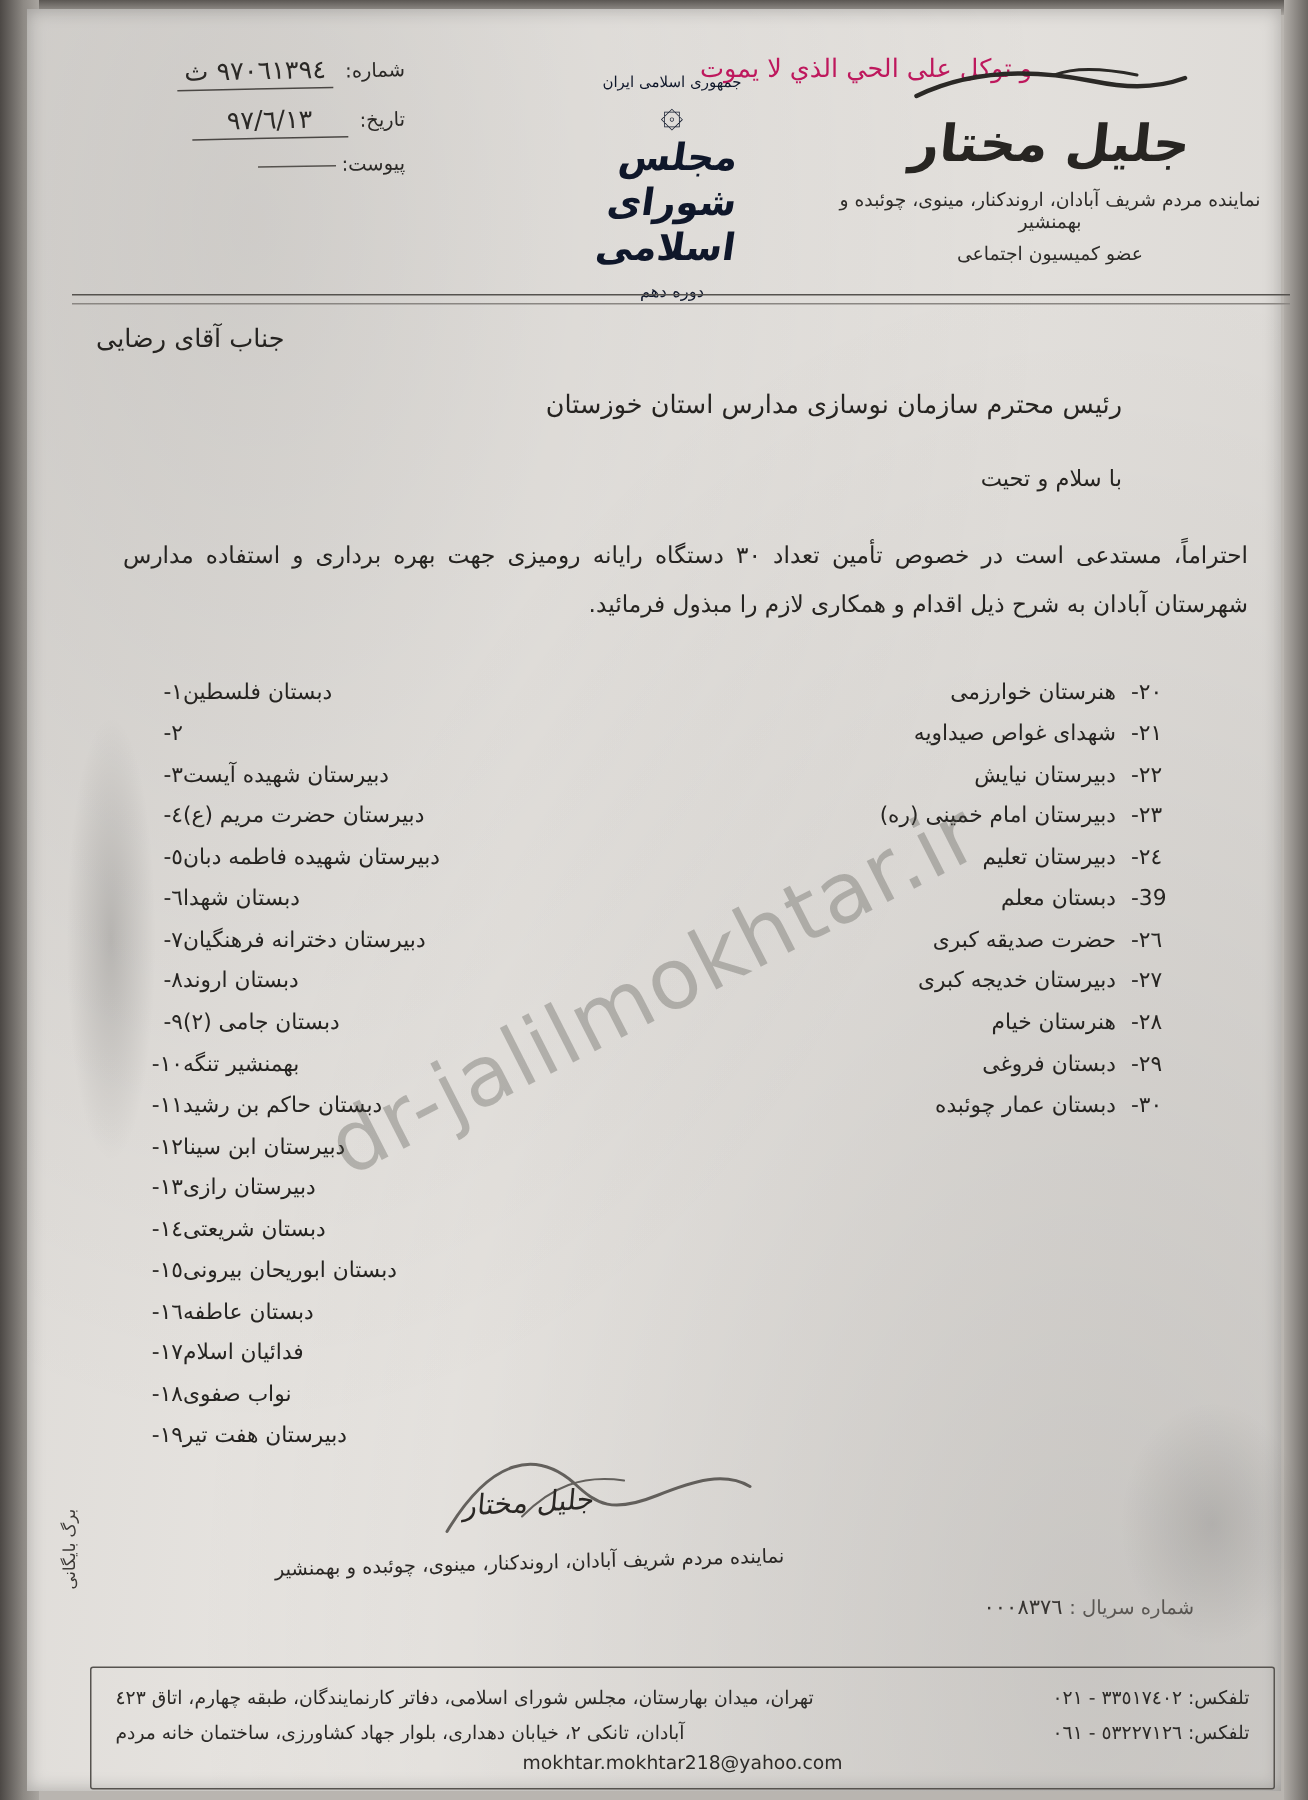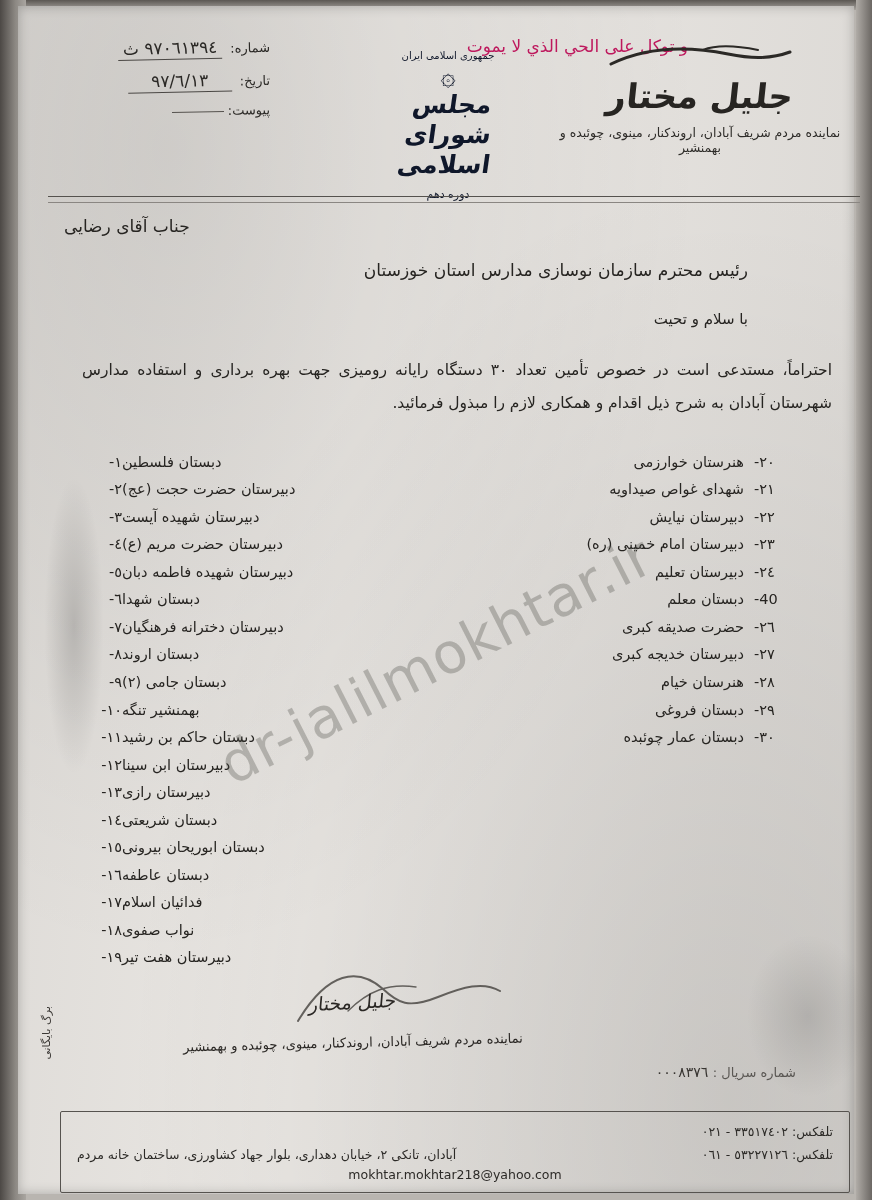--- a/index.html
+++ b/index.html
@@ -368,20 +368,21 @@
         <div class="emblem-sub">دوره دهم</div>
       </div>
 
       <div class="letterhead">
         <svg class="lh-swoosh" viewBox="0 0 185 26">
           <path d="M3 20 C 40 2, 80 2, 120 10 C 140 14, 160 16, 182 8" fill="none" stroke="#2b2926" stroke-width="3" stroke-linecap="round"></path>
           <path d="M95 6 C 110 0, 130 2, 150 6" fill="none" stroke="#2b2926" stroke-width="2" stroke-linecap="round"></path>
         </svg>
         <div class="lh-name">جلیل مختار</div>
         <div class="lh-line1">نماینده مردم شریف آبادان، اروندکنار، مینوی، چوئبده و بهمنشیر</div>
+        <div class="lh-line2">عضو کمیسیون اجتماعی</div>
       </div>
     </div>
 
     <div class="hdr-rule"></div>
     <div class="hdr-rule2"></div>
 
     <div class="body">
       <div class="salut">جناب آقای رضایی</div>
       <div class="addressee">رئیس محترم سازمان نوسازی مدارس استان خوزستان</div>
       <div class="greeting">با سلام و تحیت</div>
@@ -403,21 +404,21 @@
             </div>
           <div class="item">
               <span class="num">٢٣-</span>
               <span class="txt">دبیرستان امام خمینی (ره)</span>
             </div>
           <div class="item">
               <span class="num">٢٤-</span>
               <span class="txt">دبیرستان تعلیم</span>
             </div>
           <div class="item">
-              <span class="num">40-</span>
+              <span class="num">39-</span>
               <span class="txt">دبستان معلم</span>
             </div>
           <div class="item">
               <span class="num">٢٦-</span>
               <span class="txt">حضرت صدیقه کبری</span>
             </div>
           <div class="item">
               <span class="num">٢٧-</span>
               <span class="txt">دبیرستان خدیجه کبری</span>
             </div>
@@ -434,21 +435,20 @@
               <span class="txt">دبستان عمار چوئبده</span>
             </div>
         </div>
 
         <div class="col right">
           <div class="item">
               <span class="txt">دبستان فلسطین</span>
               <span class="num">١-</span>
             </div>
           <div class="item">
-              <span class="txt">دبیرستان حضرت حجت (عج)</span>
               <span class="num">٢-</span>
             </div>
           <div class="item">
               <span class="txt">دبیرستان شهیده آیست</span>
               <span class="num">٣-</span>
             </div>
           <div class="item">
               <span class="txt">دبیرستان حضرت مریم (ع)</span>
               <span class="num">٤-</span>
             </div>
@@ -528,20 +528,21 @@
     <div class="serial">
       <span class="lbl">شماره سریال :</span>
       <span>٠٠٠٨٣٧٦</span>
     </div>
 
     <div class="side-note">برگ بایگانی</div>
 
     <div class="footer">
       <div class="f-row">
         <span>تلفکس: ٣٣٥١٧٤٠٢ - ٠٢١</span>
+        <span>تهران، میدان بهارستان، مجلس شورای اسلامی، دفاتر کارنمایندگان، طبقه چهارم، اتاق ٤٢٣</span>
       </div>
       <div class="f-row">
         <span>تلفکس: ٥٣٢٢٧١٢٦ - ٠٦١</span>
         <span>آبادان، تانکی ٢، خیابان دهداری، بلوار جهاد کشاورزی، ساختمان خانه مردم</span>
       </div>
       <div class="f-mail">mokhtar.mokhtar218@yahoo.com</div>
     </div>
 
     <div class="smudge1"></div>
     <div class="smudge2"></div>

